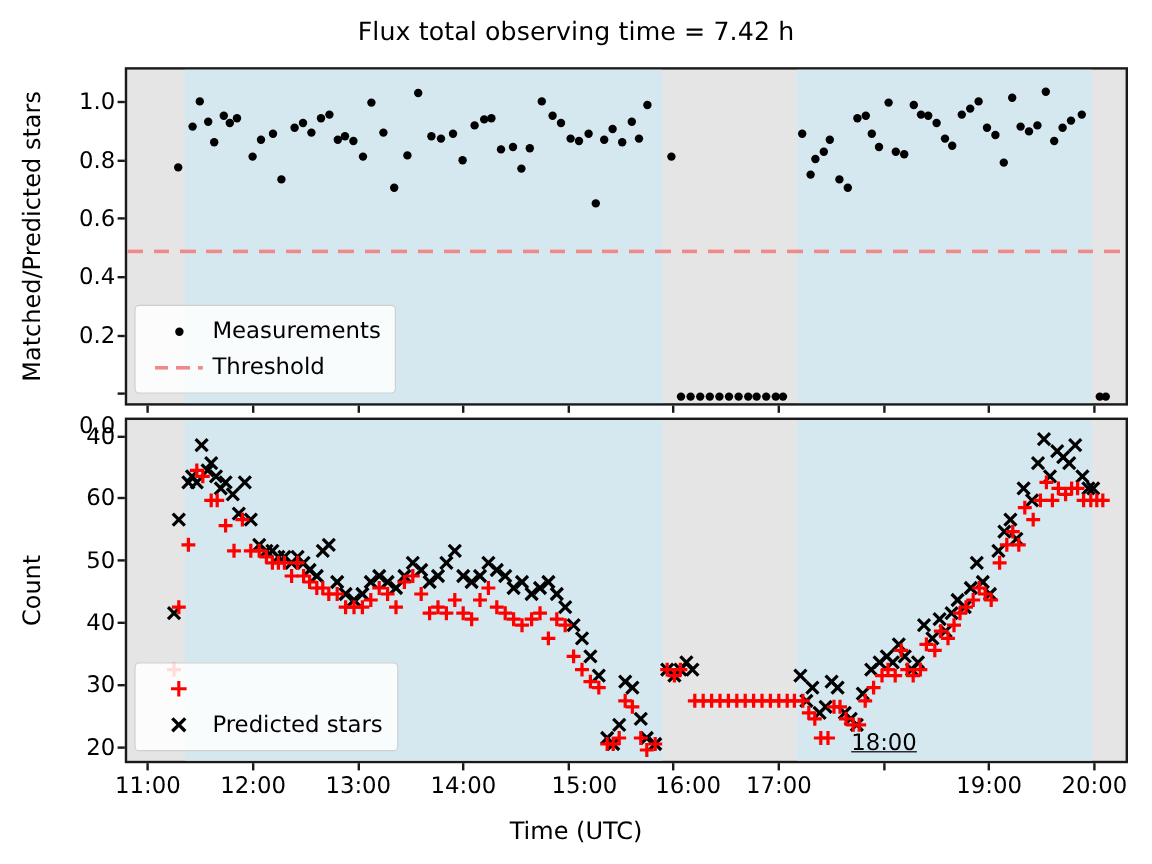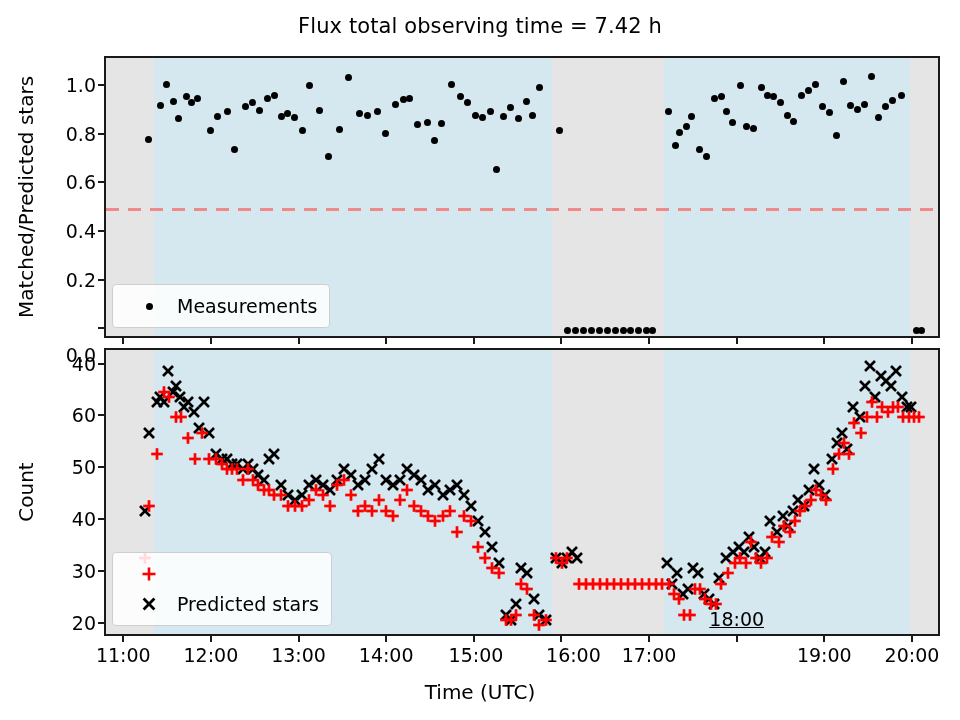--- a/index.html
+++ b/index.html
@@ -169,20 +169,26 @@
         <div class="pt" style="left: 815.845px; top: 272.276px; background: rgb(0, 0, 0);"></div>
       </div>
 
     <div class="legend" id="legend-top" style="left:6px; bottom:8px;">
       <div class="row">
         <span class="glyph">
             <span class="dot-glyph"></span>
           </span>
         <span class="ltxt">Measurements</span>
       </div>
+      <div class="row">
+        <span class="glyph">
+            <span class="dash-glyph"></span>
+          </span>
+        <span class="ltxt">Threshold</span>
+      </div>
     </div>
   </div>
 
   <div id="top-yticks">
       <div class="ytick" style="top: 316px; left: 60px; width: 36px; margin-top: 39px;">0.0</div>
       <div class="ytickmark" style="top: 328.276px; left: 98px;"></div>
       <div class="ytick" style="top: 279.655px; left: 60px; width: 36px;">0.2</div>
       <div class="ytickmark" style="top: 279.655px; left: 98px;"></div>
       <div class="ytick" style="top: 231.034px; left: 60px; width: 36px;">0.4</div>
       <div class="ytickmark" style="top: 231.034px; left: 98px;"></div>
@@ -2200,21 +2206,21 @@
       <div class="xtickmark" style="left: 123.279px; top: 338px;"></div>
       <div class="xtick" style="left: 210.91px; top: 644px;">12:00</div>
       <div class="xtickmark" style="left: 210.91px; top: 636px;"></div>
       <div class="xtickmark" style="left: 210.91px; top: 338px;"></div>
       <div class="xtick" style="left: 298.541px; top: 644px;">13:00</div>
       <div class="xtickmark" style="left: 298.541px; top: 636px;"></div>
       <div class="xtickmark" style="left: 298.541px; top: 338px;"></div>
       <div class="xtick" style="left: 386.172px; top: 644px;">14:00</div>
       <div class="xtickmark" style="left: 386.172px; top: 636px;"></div>
       <div class="xtickmark" style="left: 386.172px; top: 338px;"></div>
-      <div class="xtick" style="left: 476px; top: 644px;">15:00</div>
+      <div class="xtick" style="left: 487px; top: 644px;">15:00</div>
       <div class="xtickmark" style="left: 473.803px; top: 636px;"></div>
       <div class="xtickmark" style="left: 473.803px; top: 338px;"></div>
       <div class="xtick" style="left: 561.434px; top: 644px; margin-left: 12px;">16:00</div>
       <div class="xtickmark" style="left: 561.434px; top: 636px;"></div>
       <div class="xtickmark" style="left: 561.434px; top: 338px;"></div>
       <div class="xtick" style="left: 649.065px; top: 644px;">17:00</div>
       <div class="xtickmark" style="left: 649.065px; top: 636px;"></div>
       <div class="xtickmark" style="left: 649.065px; top: 338px;"></div>
       <div class="xtick" style="left: 736.696px; top: 608px; text-decoration: underline;">18:00</div>
       <div class="xtickmark" style="left: 736.696px; top: 636px;"></div>

